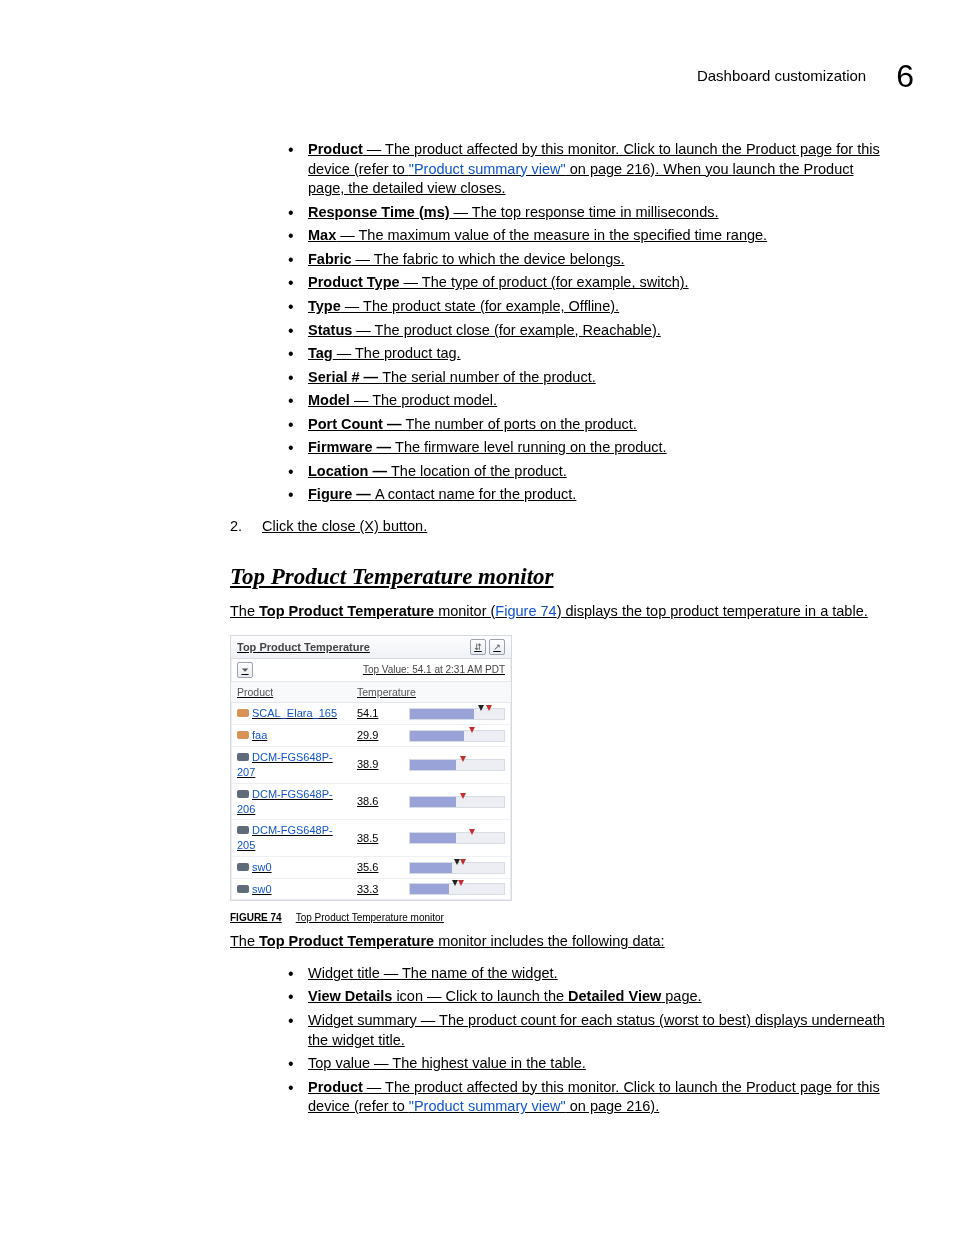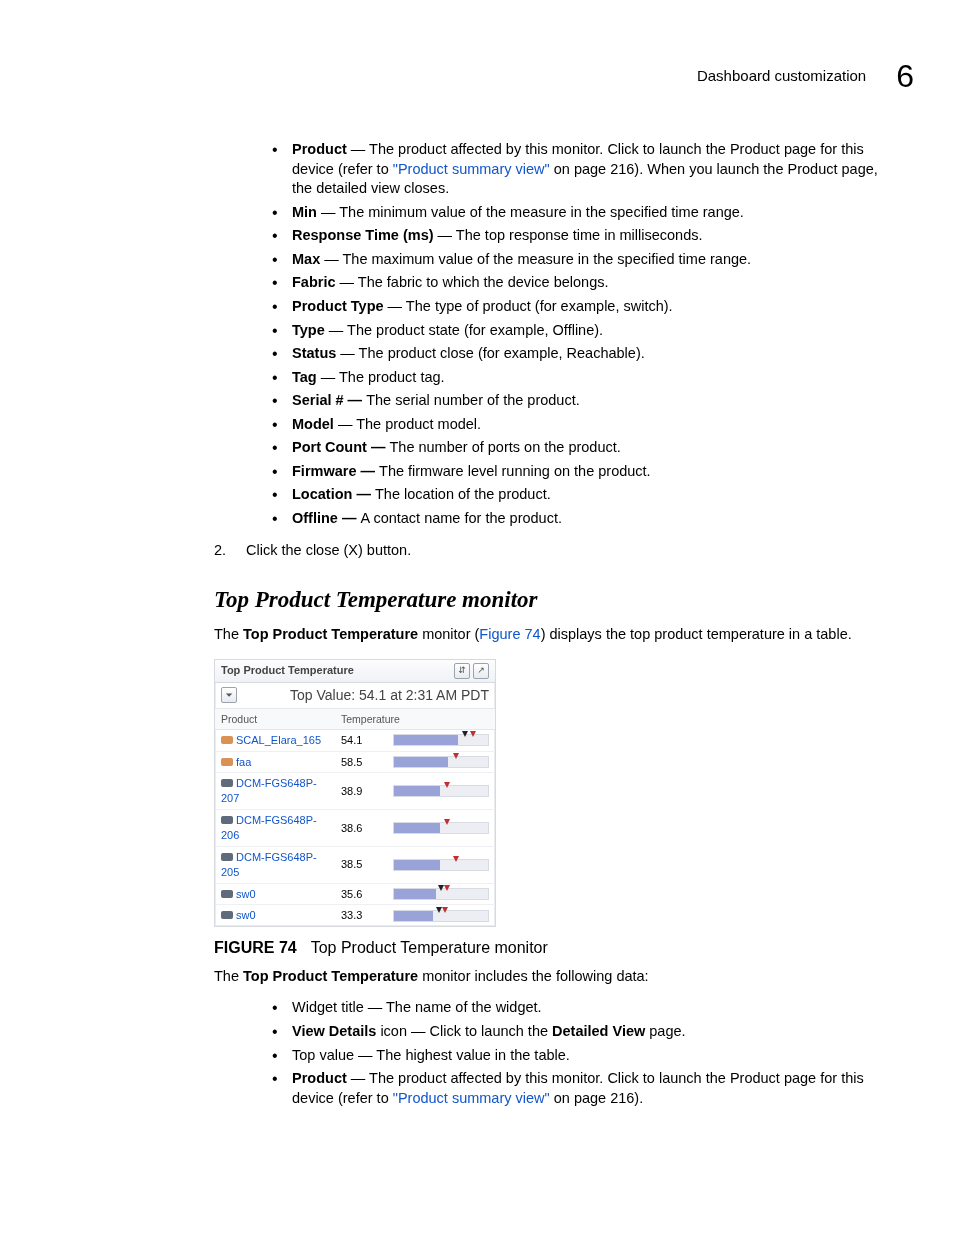--- a/index.html
+++ b/index.html
@@ -5,25 +5,26 @@
   html, body {
     margin: 0;
     padding: 0;
     background: #fff;
     font-family: Arial, Helvetica, sans-serif;
     color: #000;
   }
   .page {
     width: 954px;
     min-height: 1235px;
-    padding: 60px 40px 40px 24px;
+    padding: 60px 40px 40px 40px;
     box-sizing: border-box;
     position: relative;
     font-size: 14.5px;
     line-height: 1.35;
+    text-decoration: underline;
   }
   .runhead {
     position: absolute;
     top: 60px;
     right: 40px;
     display: flex;
     align-items: center;
     gap: 30px;
   }
   .runhead .chnum {
@@ -78,21 +79,21 @@
   h2.section {
     font-family: "Times New Roman", Times, serif;
     font-style: italic;
     font-weight: 600;
     font-size: 23px;
     margin: 24px 0 10px 0;
   }
   p { margin: 8px 0; }
   .figcaption {
     font-family: Arial, Helvetica, sans-serif;
-    font-size: 16px;
+    font-size: 10px;
     margin: 10px 0 6px 0;
   }
   .figcaption .fignum {
     font-weight: 700;
     margin-right: 14px;
   }
 
   
   .widget {
     width: 280px;
@@ -119,21 +120,21 @@
     border-radius: 2px;
     background: linear-gradient(#fff,#e7eaf0);
     display: inline-flex; align-items: center; justify-content: center;
     font-size: 9px; color: #555; line-height: 1;
   }
   .widget .subrow {
     display: flex; justify-content: space-between; align-items: center;
     padding: 3px 6px;
     border-bottom: 1px solid #e5e7ec;
   }
-  .widget .subrow .topval { color:#444; font-size: 14px; }
+  .widget .subrow .topval { color:#444; font-size: 10px; }
   .widget .tablehead {
     display: flex;
     font-size: 10.5px;
     color: #555;
     background: #f8f9fb;
     border-bottom: 1px solid #e5e7ec;
   }
   .widget .tablehead .col { padding: 3px 6px; }
   .widget .col.product { width: 108px; }
   .widget .col.temp { width: 40px; text-align: left; }
@@ -177,34 +178,33 @@
 
   <div class="runhead">
     <span class="chtxt">Dashboard customization</span>
     <span class="chnum">6</span>
   </div>
 
   <div class="body">
 
     <ul class="bullets" id="defs1">
         <li><span class="bold">Product</span><span> — The product affected by this monitor. Click to launch the Product page for this device (refer to </span><span class="link">"Product summary view"</span><span> on page 216). When you launch the Product page, the detailed view closes.</span></li>
-        <li><span class="bold">Min</span><span> — The minimum value of the measure in the specified time range.</span></li>
         <li><span class="bold">Response Time (ms)</span><span> — The top response time in milliseconds.</span></li>
         <li><span class="bold">Max</span><span> — The maximum value of the measure in the specified time range.</span></li>
         <li><span class="bold">Fabric</span><span> — The fabric to which the device belongs.</span></li>
         <li><span class="bold">Product Type</span><span> — The type of product (for example, switch).</span></li>
         <li><span class="bold">Type</span><span> — The product state (for example, Offline).</span></li>
         <li><span class="bold">Status</span><span> — The product close (for example, Reachable).</span></li>
         <li><span class="bold">Tag</span><span> — The product tag.</span></li>
         <li><span class="bold">Serial # — </span><span>The serial number of the product.</span></li>
         <li><span class="bold">Model</span><span> — The product model.</span></li>
         <li><span class="bold">Port Count — </span><span>The number of ports on the product.</span></li>
         <li><span class="bold">Firmware — </span><span>The firmware level running on the product.</span></li>
         <li><span class="bold">Location — </span><span>The location of the product.</span></li>
-        <li><span class="bold">Offline — </span><span>A contact name for the product.</span></li>
+        <li><span class="bold">Figure — </span><span>A contact name for the product.</span></li>
       </ul>
 
     <ol class="num">
       <li>
         <span class="n">2.</span>
         <span>Click the close (X) button.</span>
       </li>
     </ol>
 
     <h2 class="section">Top Product Temperature monitor</h2>
@@ -237,21 +237,21 @@
             <div class="col bar">
               <div class="barwrap">
                 <div class="barfill" style="width: 68%;"></div>
                 <div class="mark blk" style="left: calc(76% - 3px);"></div>
                 <div class="mark red" style="left: calc(84% - 3px);"></div>
               </div>
             </div>
           </div>
           <div class="row">
             <div class="col product"><span class="switch-icon orange"></span><span class="prodname">faa</span></div>
-            <div class="col temp">58.5</div>
+            <div class="col temp">29.9</div>
             <div class="col bar">
               <div class="barwrap">
                 <div class="barfill" style="width: 57%;"></div>
                 <div class="mark red" style="left: calc(66% - 3px);"></div>
               </div>
             </div>
           </div>
           <div class="row">
             <div class="col product"><span class="switch-icon"></span><span class="prodname">DCM-FGS648P-207</span></div>
             <div class="col temp">38.9</div>
@@ -311,18 +311,19 @@
       <span class="fignum">FIGURE 74</span><span>Top Product Temperature monitor</span>
     </div>
 
     <p>
       <span>The </span><span class="bold">Top Product Temperature</span><span> monitor includes the following data:</span>
     </p>
 
     <ul class="bullets" id="defs2">
         <li><span>Widget title — The name of the widget.</span></li>
         <li><span class="bold">View Details</span><span> icon — Click to launch the </span><span class="bold">Detailed View</span><span> page.</span></li>
+        <li><span>Widget summary — The product count for each status (worst to best) displays underneath the widget title.</span></li>
         <li><span>Top value — The highest value in the table.</span></li>
         <li><span class="bold">Product</span><span> — The product affected by this monitor. Click to launch the Product page for this device (refer to </span><span class="link">"Product summary view"</span><span> on page 216).</span></li>
       </ul>
 
   </div>
 </div>
 
 </body></html>

